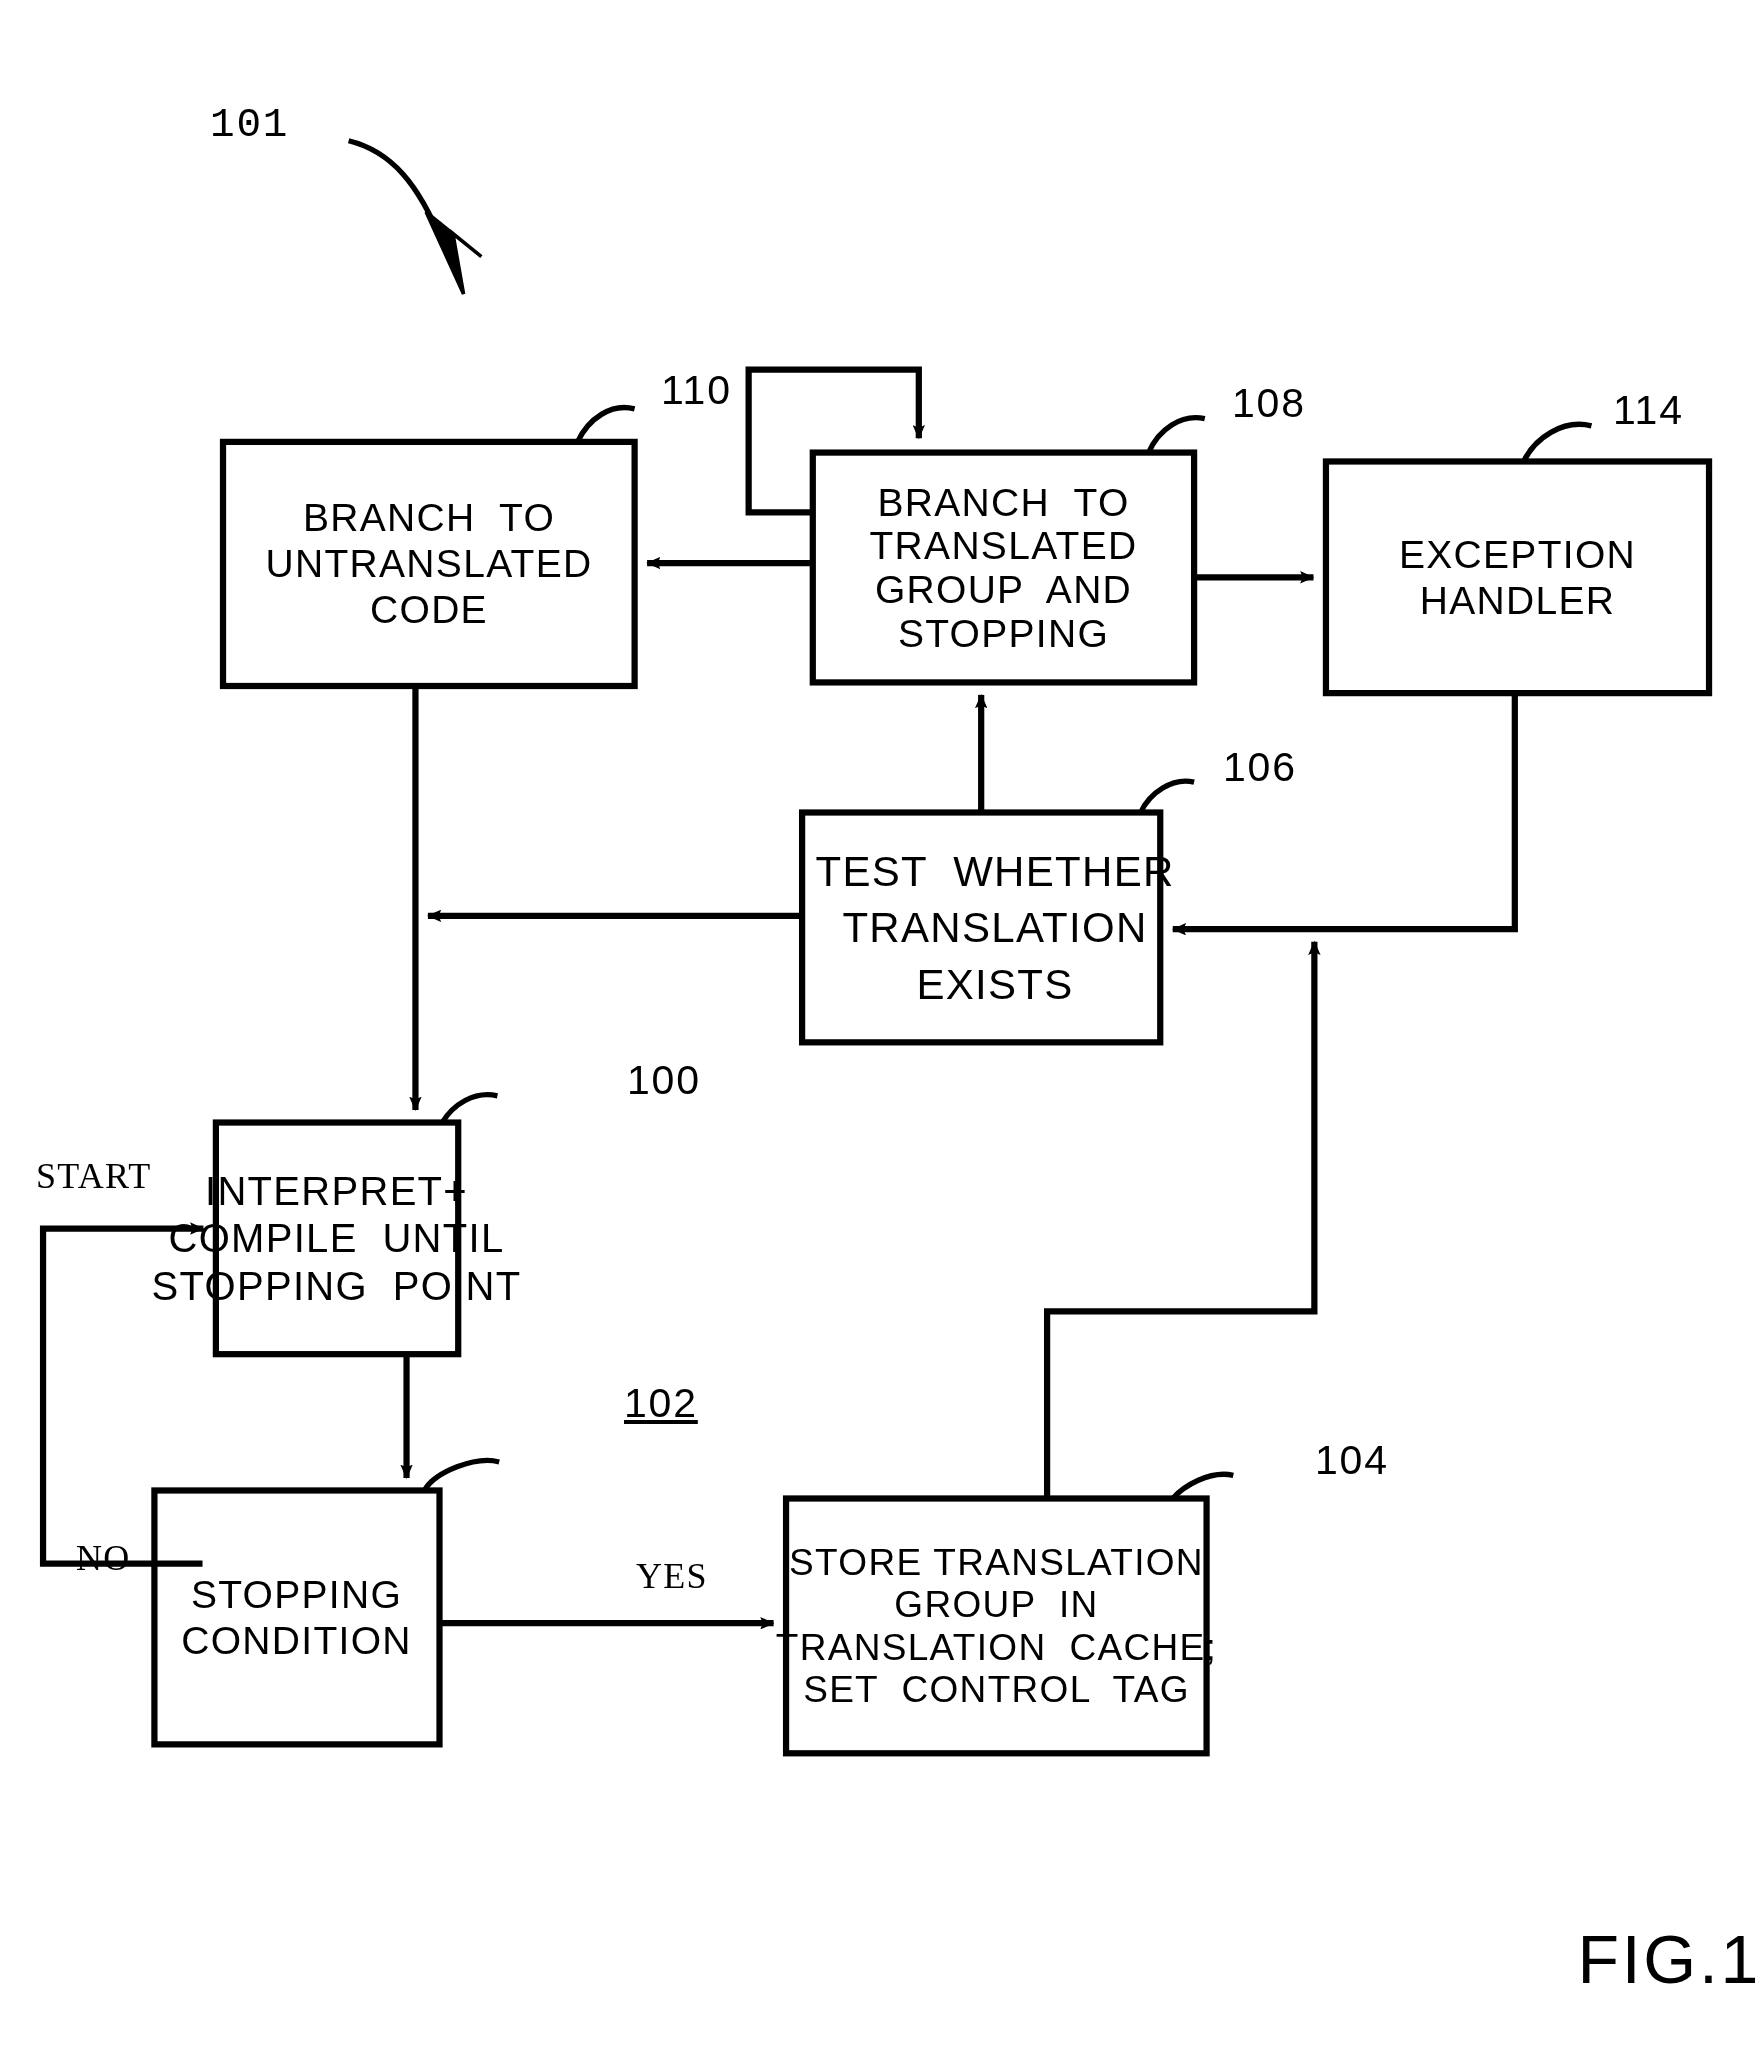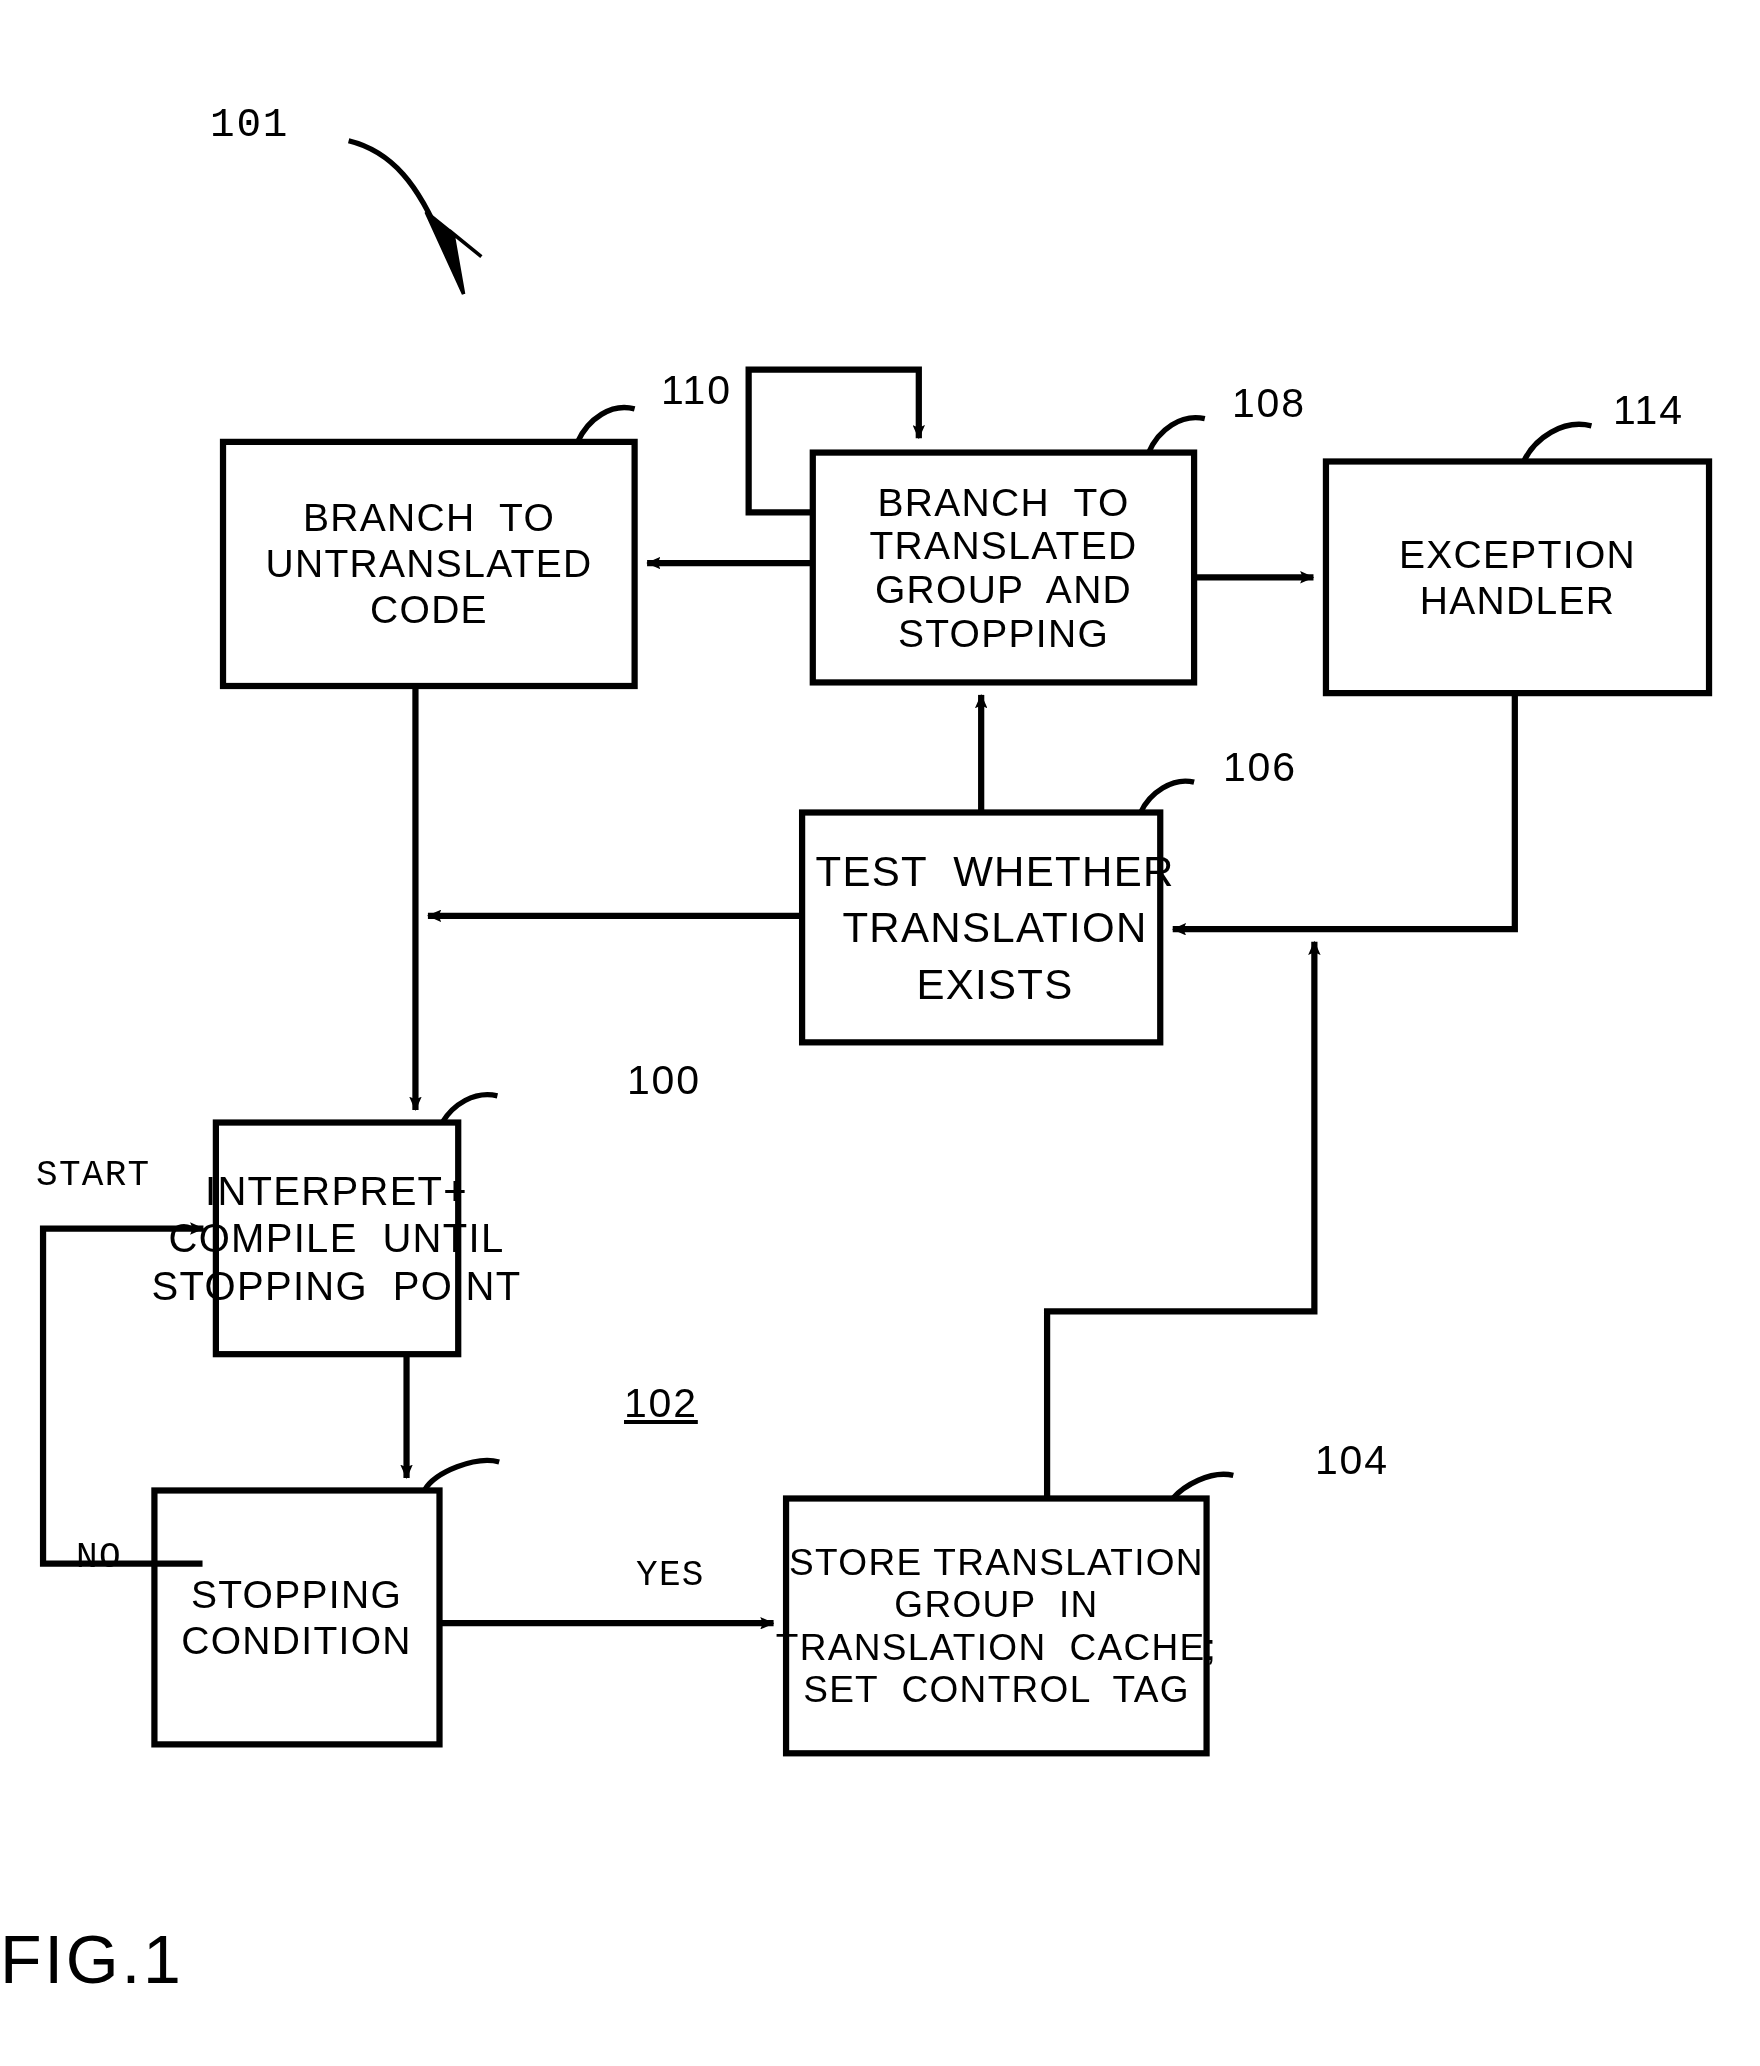--- a/index.html
+++ b/index.html
@@ -44,31 +44,31 @@
     position: absolute;
     color: #000000;
     font-family: "Liberation Sans", sans-serif;
     font-size: 41px;
     letter-spacing: 1.8px;
     line-height: 1;
   }
   .edge-label {
     position: absolute;
     color: #000000;
-    font-family: Liberation Mono, monospace;
+    font-family: Liberation Serif, serif;
     font-size: 36px;
     letter-spacing: 1.3px;
     line-height: 1;
   }
   #fig-caption {
     position: absolute;
     left: 0;
     right: 0;
     top: 1920px;
-    text-align: left;
+    text-align: right;
     font-family: "Liberation Sans", sans-serif;
     font-size: 68px;
     letter-spacing: 2.7px;
     color: #000000;
   }
 </style>
 </head>
 <body>
 
 <div id="figure-root">

